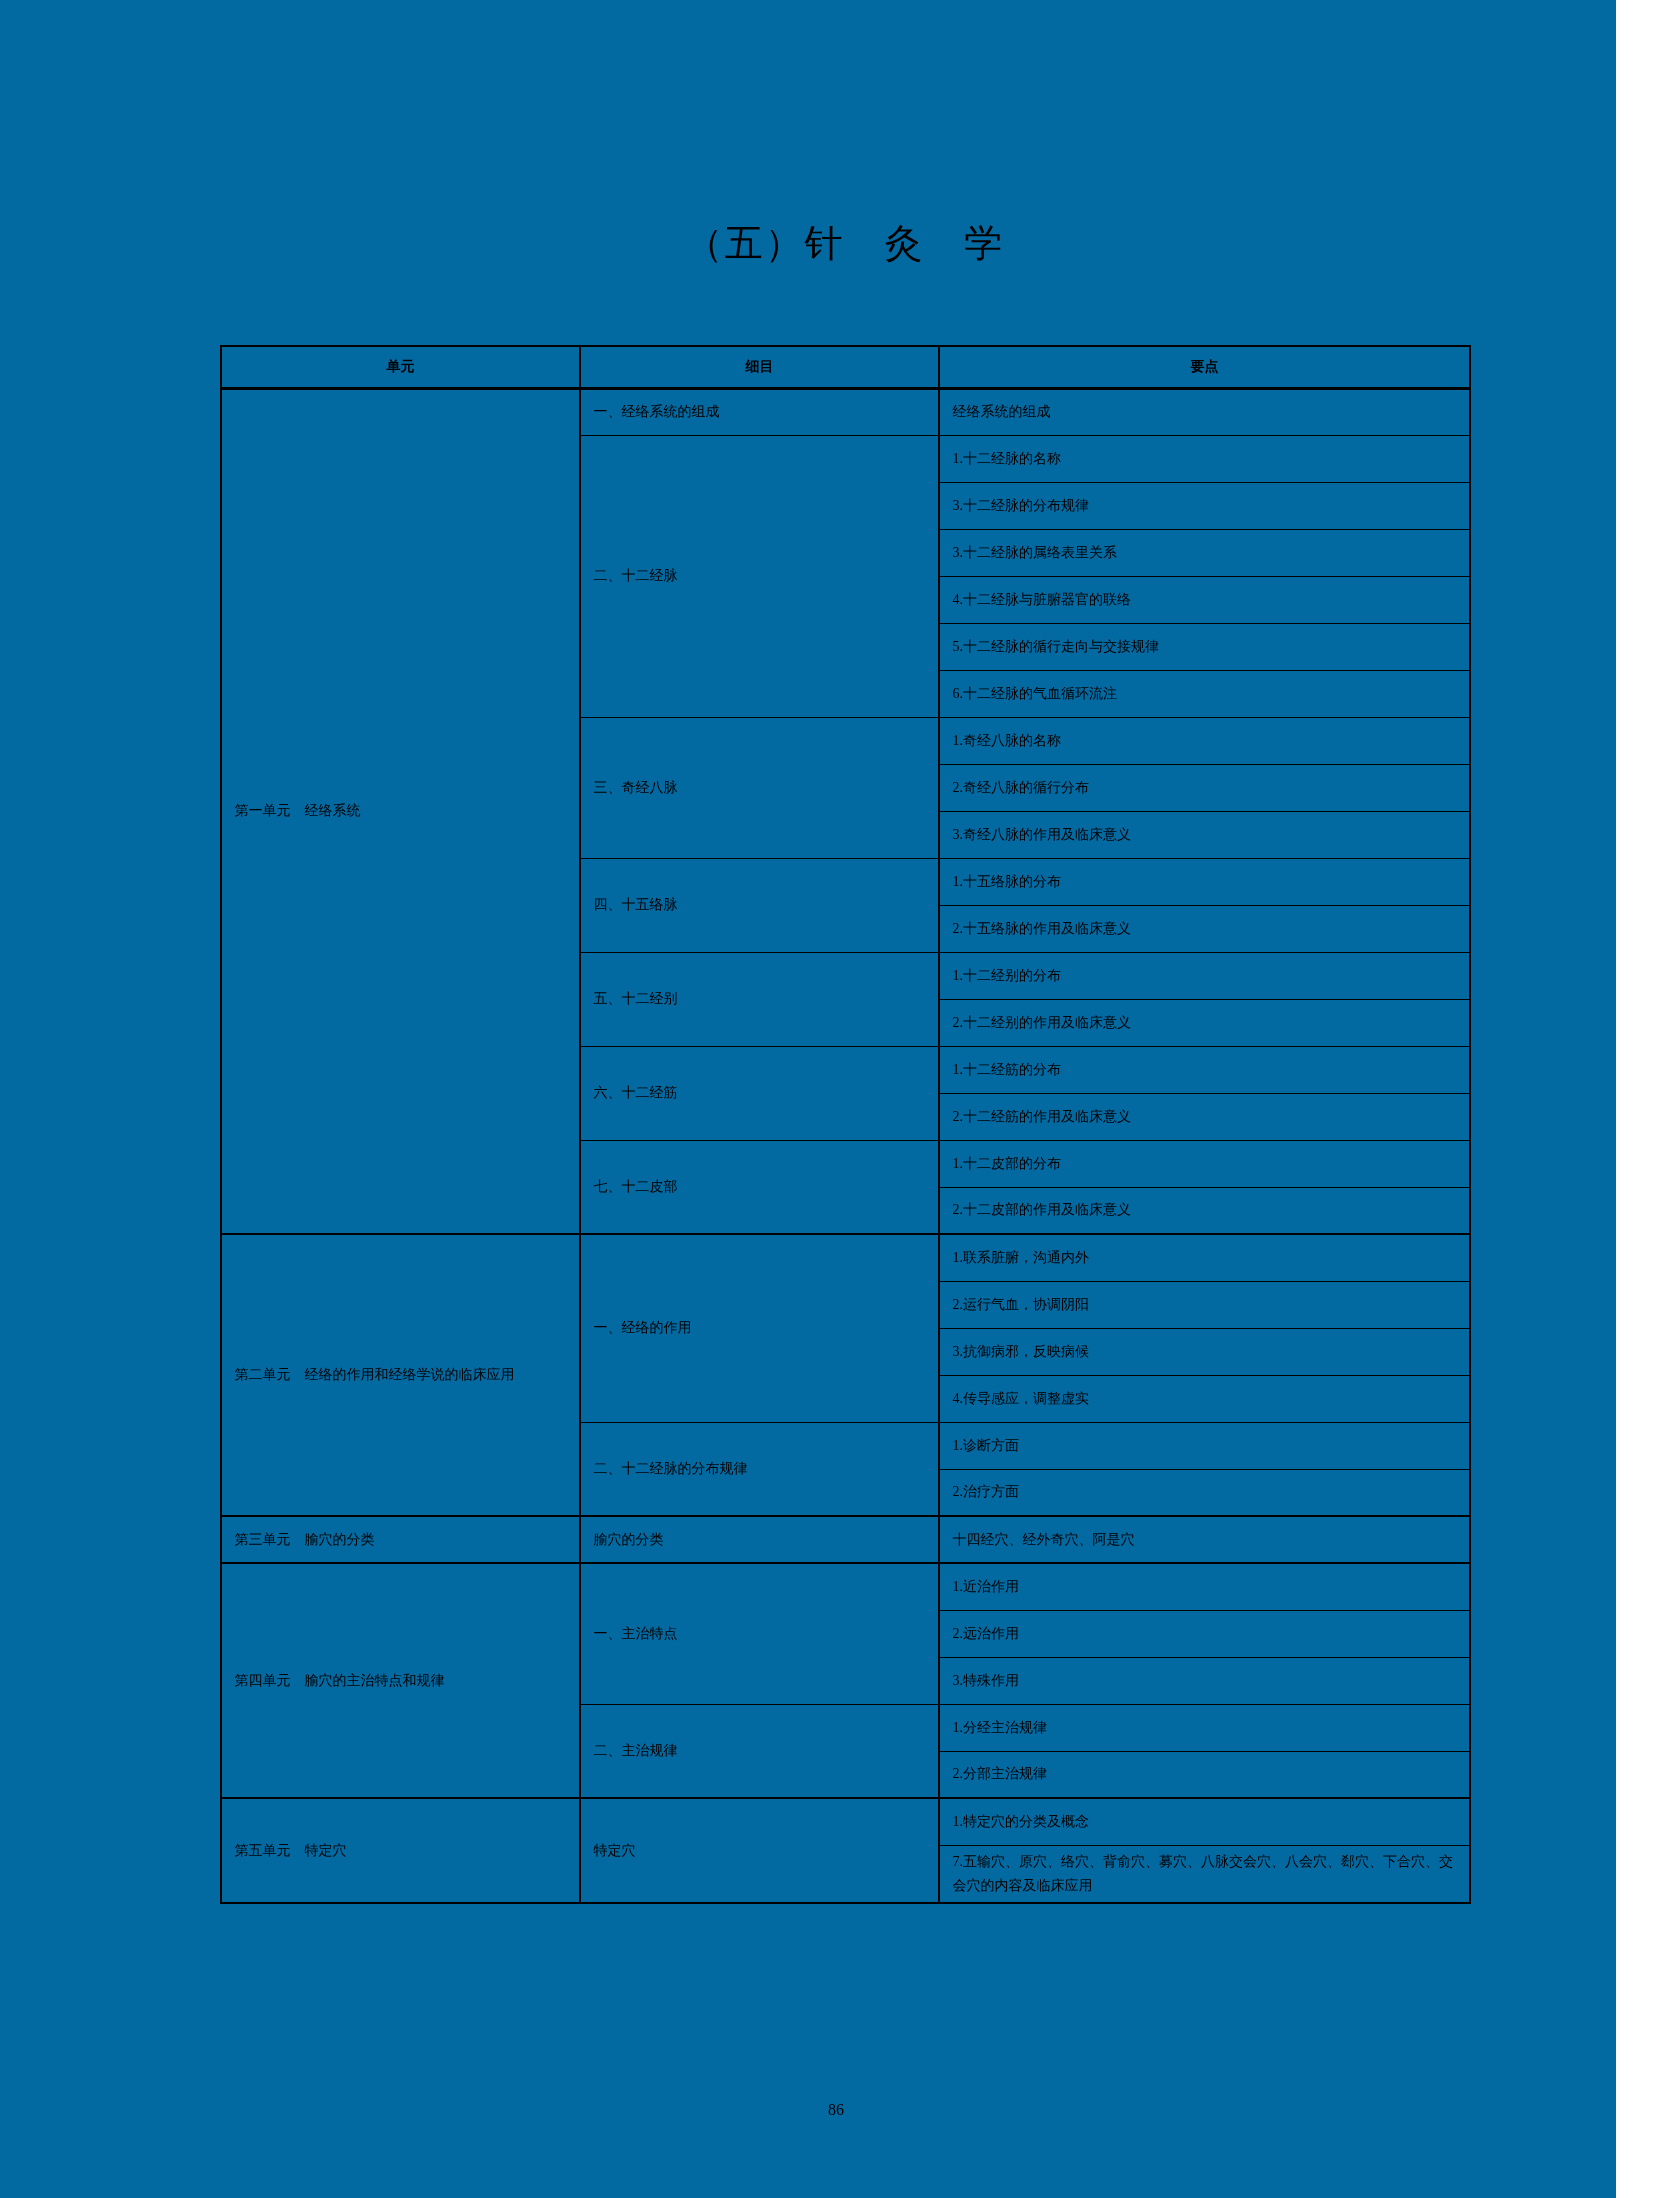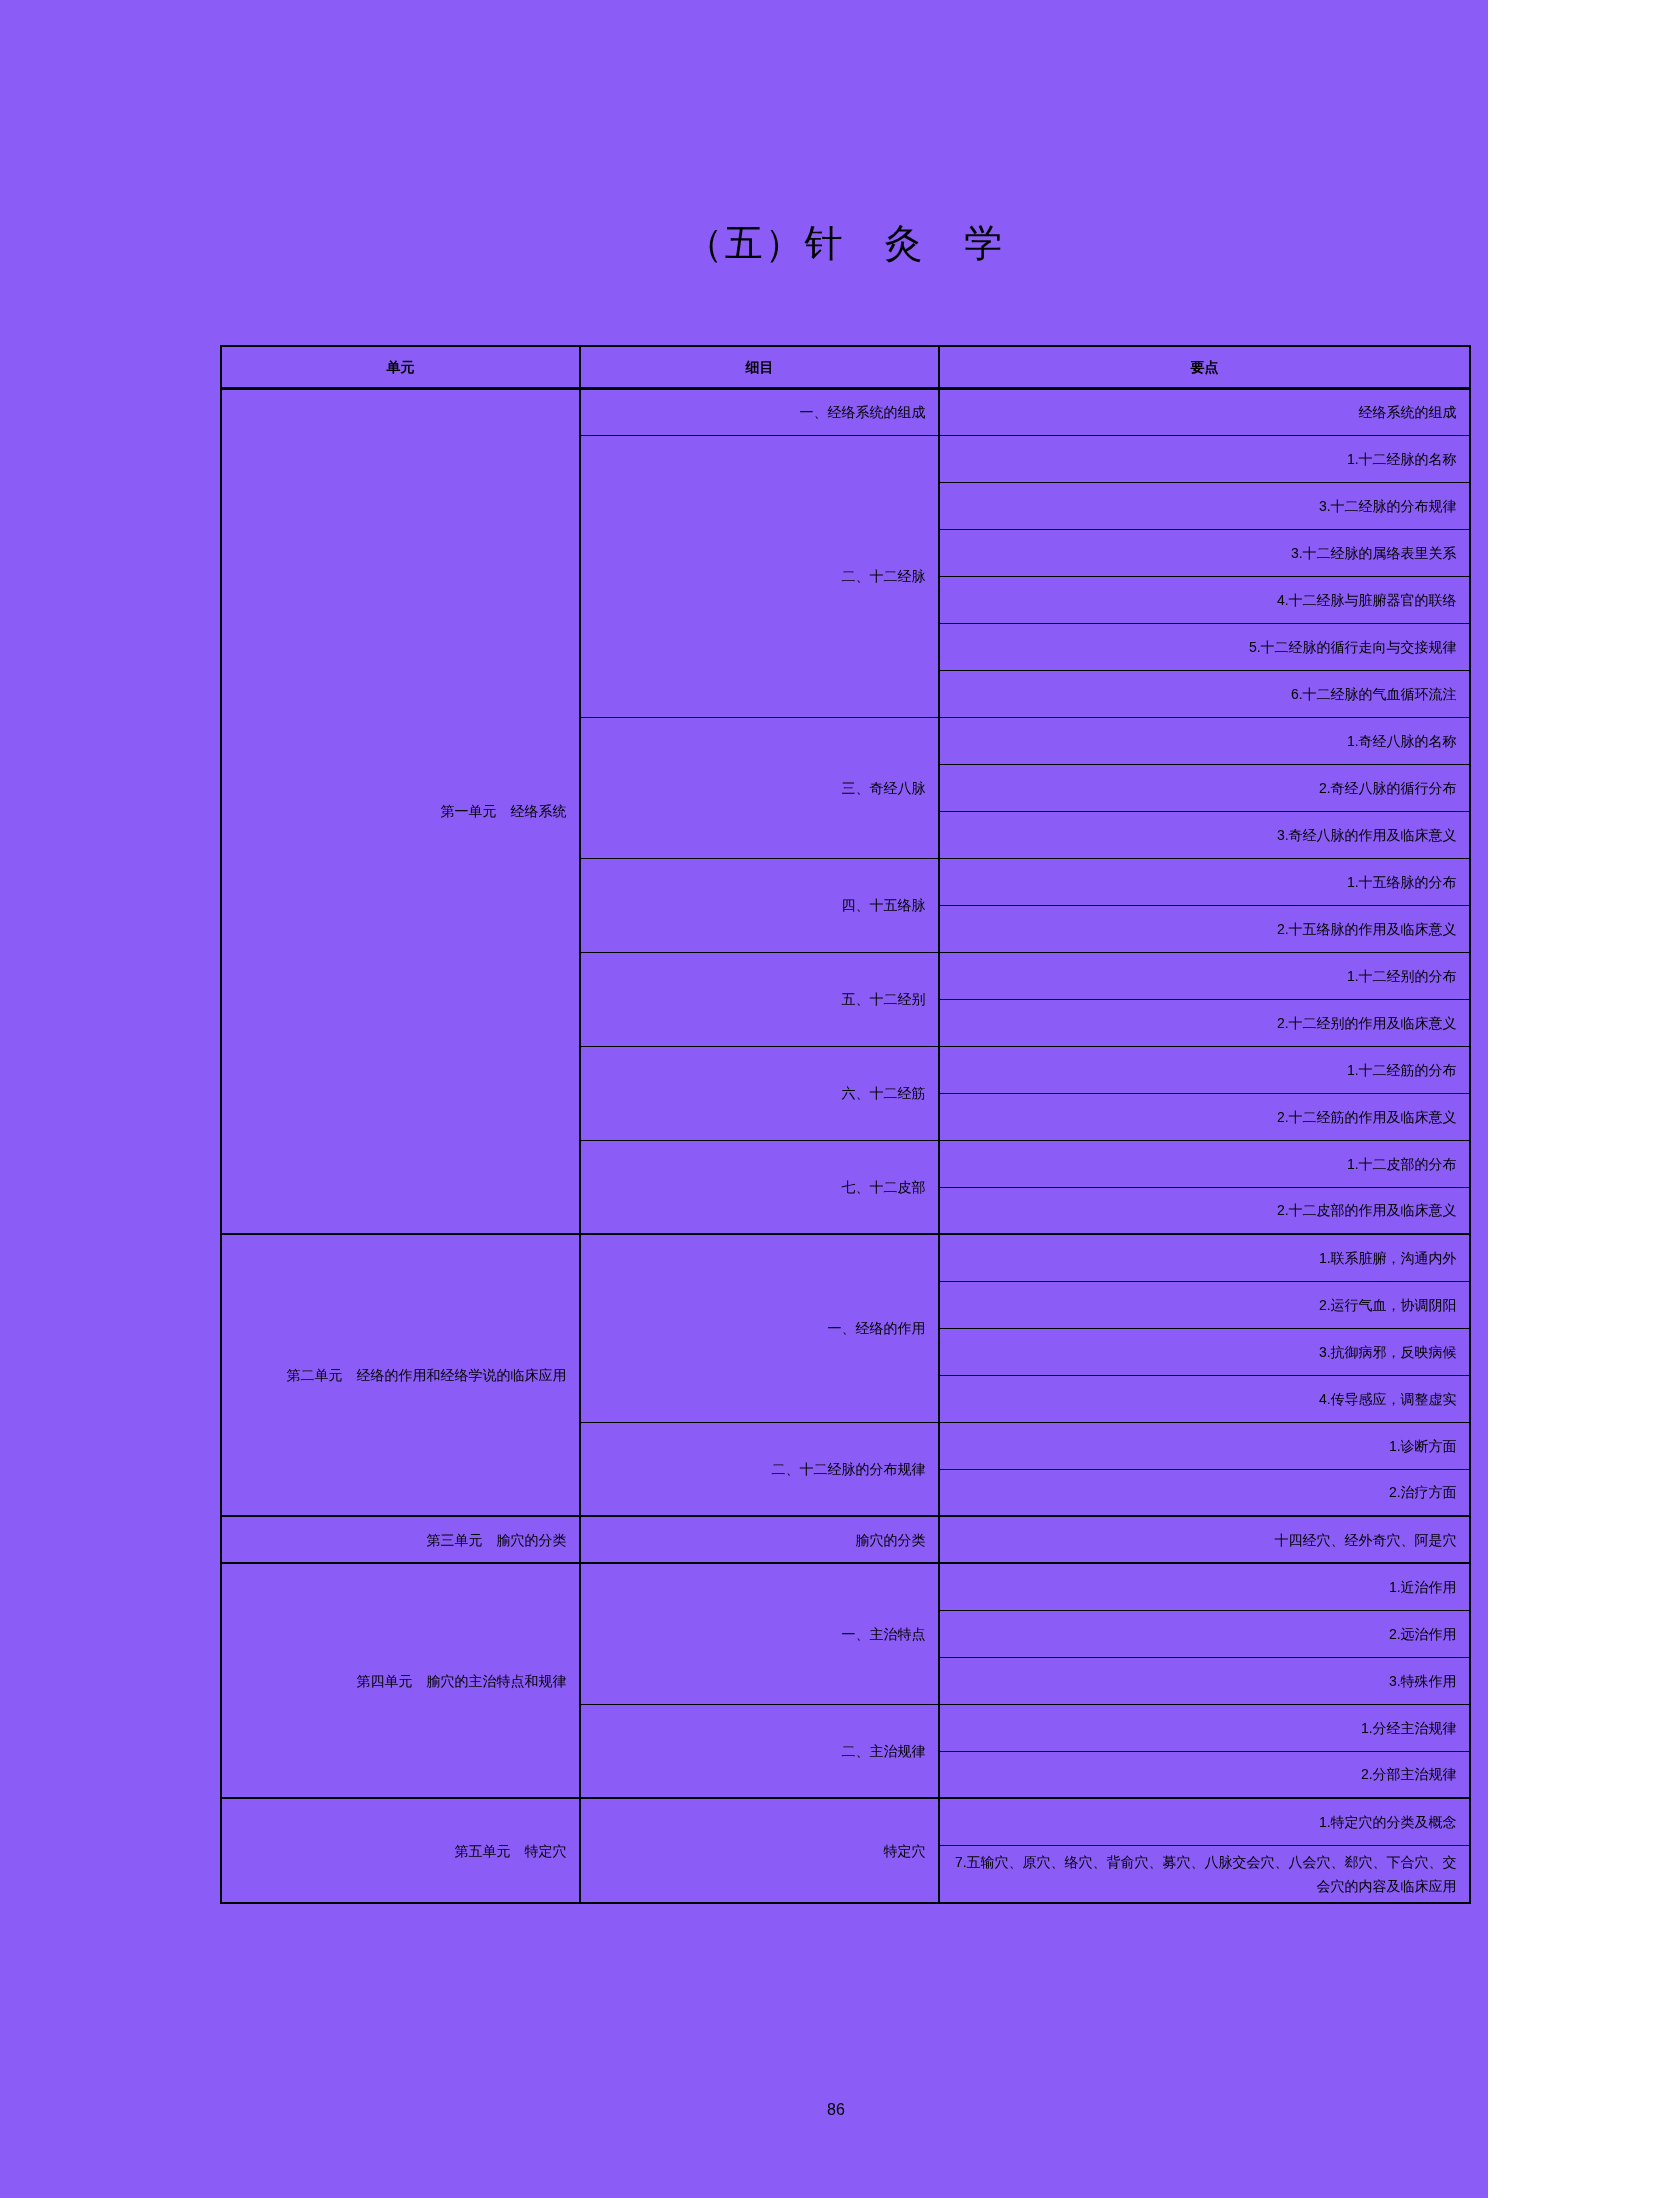--- a/index.html
+++ b/index.html
@@ -2,24 +2,24 @@
 <html><head>
 <meta charset="utf-8">
 <style>
   html, body {
     margin: 0;
     padding: 0;
     background: #ffffff;
   }
   .page {
     position: relative;
-    width: 1488px;
+    width: 1616px;
     height: 2199px;
-    background: #8b5cf6;
-    font-family: Liberation Sans, sans-serif;
+    background: #0369a1;
+    font-family: Liberation Serif, serif;
     color: #000000;
     overflow: hidden;
   }
   .doc-title {
     position: absolute;
     left: 220px;
     top: 218px;
     width: 1249px;
     margin: 0;
     text-align: center;
@@ -38,21 +38,21 @@
     border: 2.9px solid #000;
     font-size: 14px;
   }
   table.syllabus th,
   table.syllabus td {
     border: 1.9px solid #000;
     border-left-width: 2.9px;
     border-right-width: 2.9px;
     padding: 3.8px 12.4px;
     vertical-align: middle;
-    text-align: right;
+    text-align: left;
     line-height: 1.75;
     word-break: break-all;
   }
   table.syllabus thead th {
     height: 36px;
     text-align: center;
     font-weight: bold;
     border-bottom-width: 3.8px;
     padding: 1.9px 5.7px;
   }

